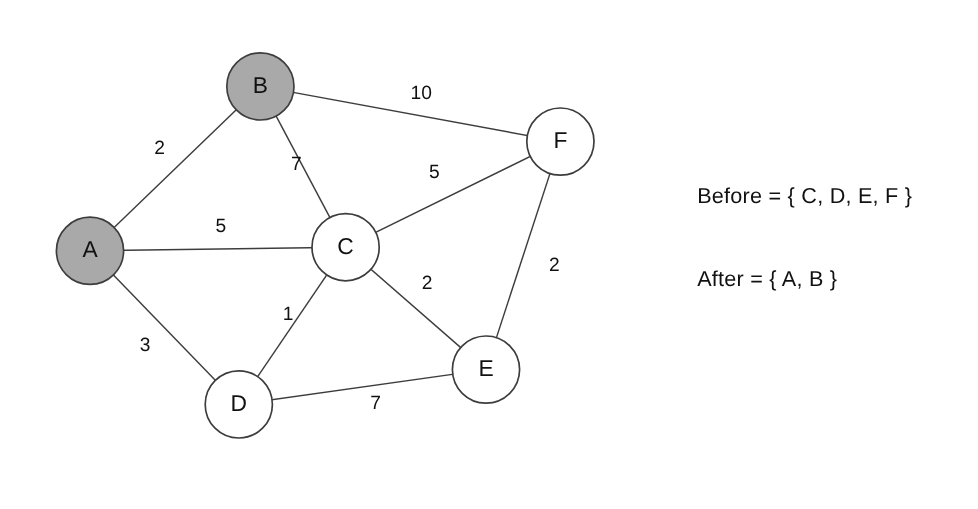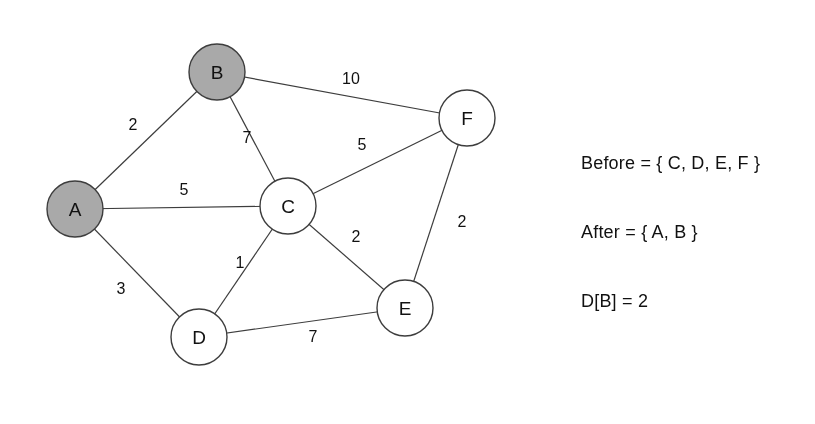--- a/index.html
+++ b/index.html
@@ -105,19 +105,18 @@
         <g>
           <circle cx="467" cy="118" r="28" class="node-circle" stroke="#3d3d3d" fill="#ffffff"></circle>
           <text x="467" y="118" class="node-label" dominant-baseline="central">F</text>
         </g>
       </g>
   </svg>
 
   <div id="state-panel">
     <div class="panel-line">Before = { C, D, E, F }</div>
     <div class="panel-line">After = { A, B }</div>
-    <div class="panel-line">D[B] = 2</div>
     
     
     
     
   </div>
 </div>
 
 </body></html>

